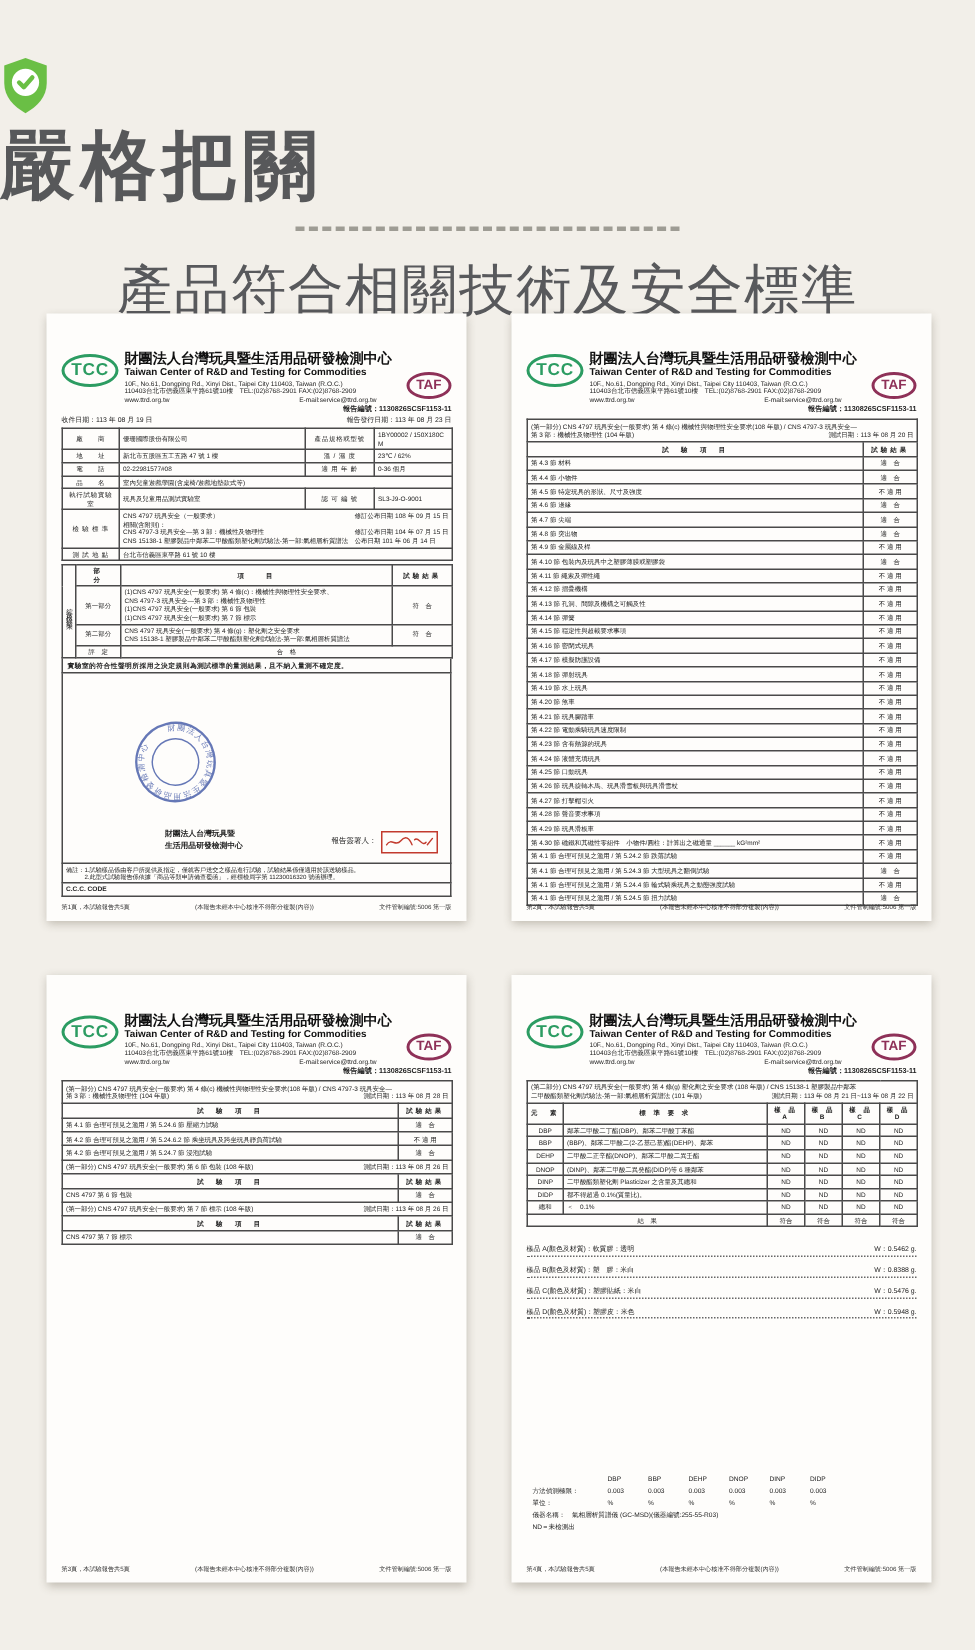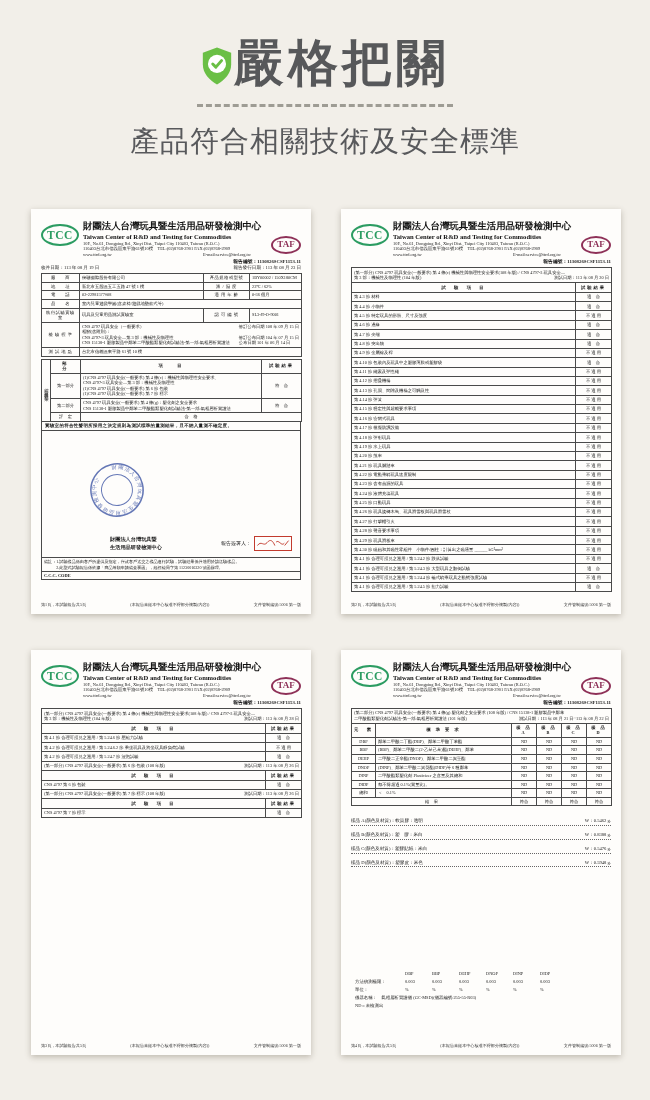--- a/index.html
+++ b/index.html
@@ -4,31 +4,31 @@
 <style>
   html,body{margin:0;padding:0;}
   body{
     width:650px;height:1100px;position:relative;overflow:hidden;
     background:#f2efe9;
     font-family:"Liberation Sans","DejaVu Sans",sans-serif;
     color:#222;
   }
   
   .hero{position:absolute;top:36px;left:0;right:0;text-align:center;}
-  .hero-line{display:flex;align-items:flex-end;justify-content:center;}
+  .hero-line{display:flex;align-items:flex-start;justify-content:center;flex-direction:column;}
   .shield{width:34px;height:42px;}
   .hero-title{font-size:50px;font-weight:700;color:#57585a;letter-spacing:4px;line-height:1.1;}
   .dash{width:256px;margin:13px auto 0;border-top:3px dashed #9e9c94;height:0;}
-  .hero-sub{margin-top:15px;font-size:29px;color:#58595c;letter-spacing:1px;}
+  .hero-sub{margin-top:15px;font-size:37px;color:#58595c;letter-spacing:1px;}
   
   .cert{position:absolute;width:280px;height:405px;background:#fefdfb;
         box-shadow:0 2px 6px rgba(70,60,40,.30);overflow:hidden;}
   #cert1{left:31px;top:209px;} #cert2{left:341px;top:209px;}
   #cert3{left:31px;top:650px;} #cert4{left:341px;top:650px;}
-  .cinner{position:absolute;inset:0;padding:12px 10px;box-sizing:border-box;font-size:4.4px;line-height:1.25;font-family:Liberation Serif, serif;}
+  .cinner{position:absolute;inset:0;padding:24px 10px;box-sizing:border-box;font-size:4.4px;line-height:1.25;}
   
   .chdr{display:flex;gap:4px;align-items:flex-start;}
   .tcc{flex:0 0 auto;width:38px;height:22px;border:2px solid #2c9c62;border-radius:50%;
        display:flex;align-items:center;justify-content:center;color:#2c9c62;
        font-weight:700;font-size:11.5px;letter-spacing:.5px;margin-top:3px;box-sizing:border-box;}
   .chtxt{flex:1;min-width:0;}
   .chname{font-size:9.4px;font-weight:700;color:#111;white-space:nowrap;}
   .chen{font-size:6.6px;font-weight:700;color:#111;white-space:nowrap;}
   .chaddr{font-size:4.4px;color:#222;white-space:nowrap;}
   .chweb{display:flex;justify-content:space-between;padding-right:16px;}

